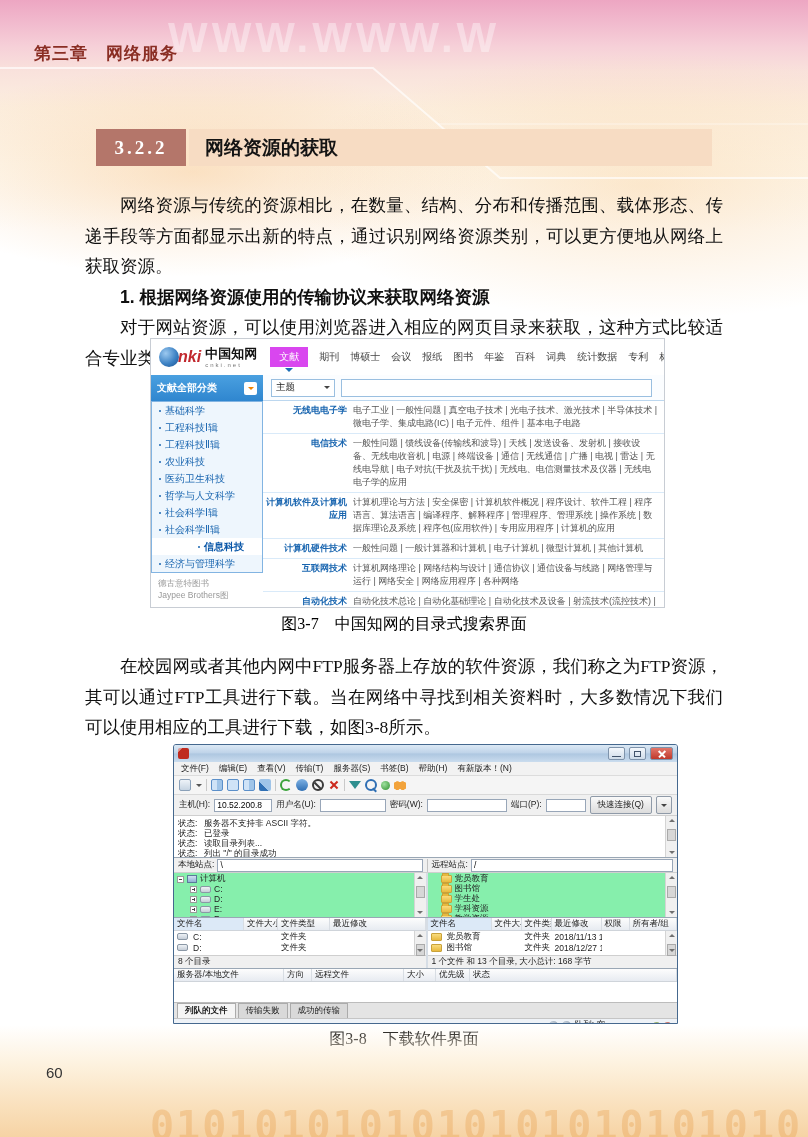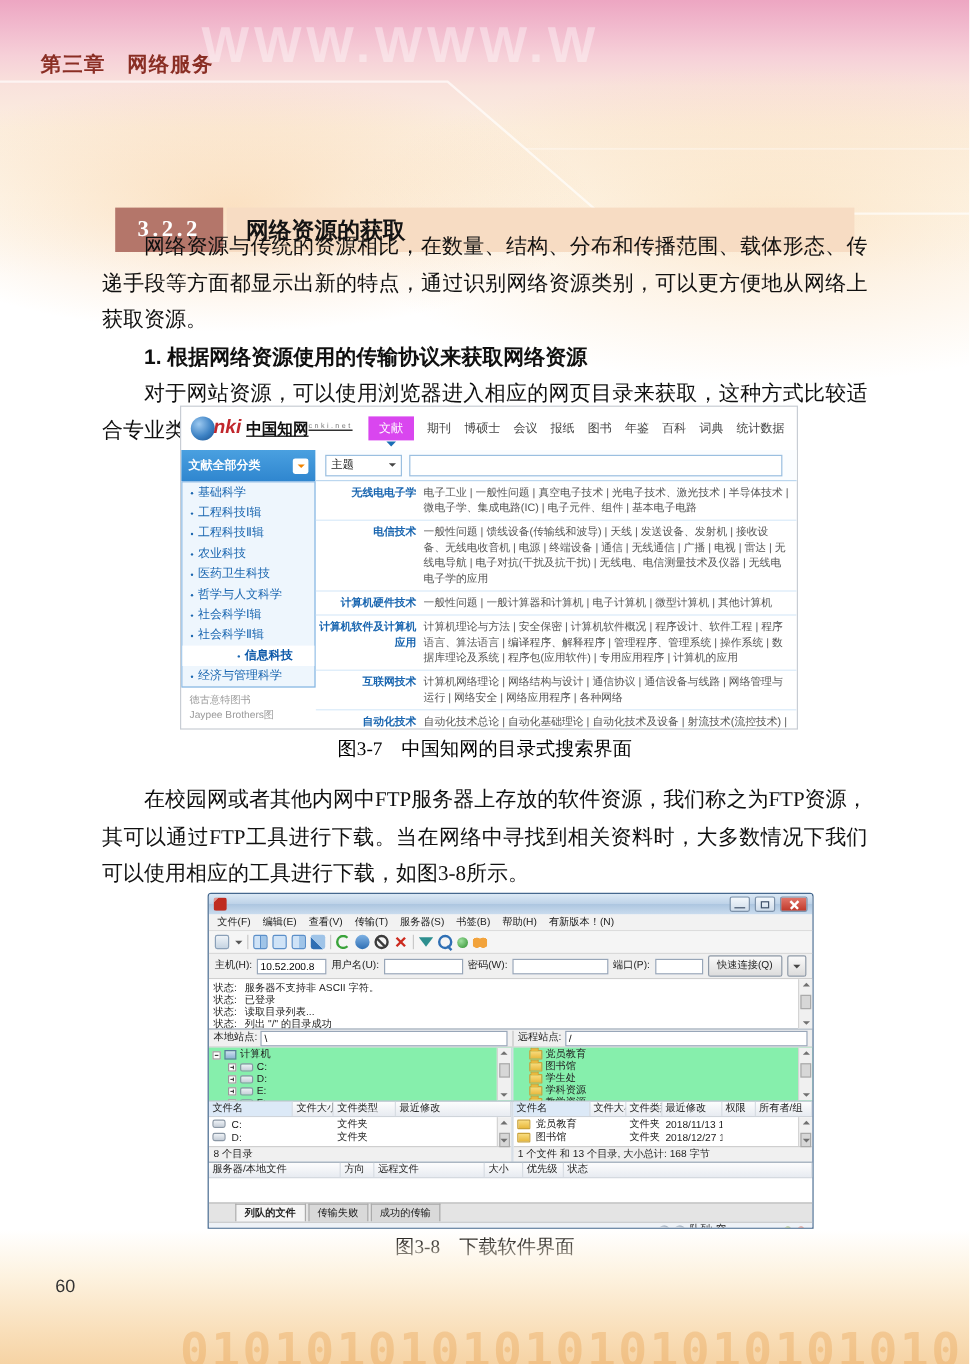--- a/index.html
+++ b/index.html
@@ -20,21 +20,21 @@
 
   
   .footer-band{position:absolute;bottom:0;left:0;width:808px;height:112px;overflow:hidden;
     background:linear-gradient(180deg,rgba(255,255,255,0) 0%,#fdf2df 35%,#f9dfba 75%,#f6d3a4 100%);}
   .footer-digits{position:absolute;bottom:-12px;left:150px;font-family:"DejaVu Sans Mono",monospace;
     font-weight:bold;font-size:40px;letter-spacing:2px;color:rgba(230,148,60,.30);white-space:nowrap;}
   .page-number{position:absolute;top:1064px;left:46px;font-family:"Liberation Sans",sans-serif;
     font-size:15px;color:#333;}
 
   
-  .section-heading{position:absolute;top:129px;left:96px;width:616px;height:37px;display:flex;margin-top:44px;}
+  .section-heading{position:absolute;top:129px;left:96px;width:616px;height:37px;display:flex;}
   .section-number{width:90px;background:#b4766a;color:#fff;font-weight:bold;font-size:19px;
     letter-spacing:3px;display:flex;align-items:center;justify-content:center;}
   .section-bar{flex:1;margin-left:3px;background:#f7dcc3;display:flex;align-items:center;
     padding-left:16px;font-family:"Liberation Sans",sans-serif;font-weight:bold;font-size:19px;color:#141414;}
 
   
   .bodyblock{position:absolute;left:85px;width:638px;font-size:17.5px;line-height:30.5px;
     color:#101010;text-align:justify;}
   .bodyblock p{margin:0;text-indent:2em;}
   .bodyblock .subhead{font-family:"Liberation Sans",sans-serif;font-weight:bold;text-indent:2em;}
@@ -43,21 +43,21 @@
   #cap37{top:614px;} #cap38{top:1029px;}
 
   
   .cnki{position:absolute;top:338px;left:150px;width:515px;height:270px;background:#fff;
     border:1px solid #c8cdd4;font-family:"Liberation Sans","DejaVu Sans",sans-serif;box-sizing:border-box;overflow:hidden;}
   .cnki-top{height:36px;display:flex;align-items:center;padding:0 8px;gap:13px;}
   .cnki-logo{display:flex;align-items:center;gap:4px;flex:none;}
   .globe{width:20px;height:20px;border-radius:50%;
     background:radial-gradient(circle at 34% 32%,#9cc9f0,#3d82c4 55%,#174e8c);}
   .nki{color:#c1272d;font-weight:bold;font-style:italic;font-size:16px;margin-left:-5px;}
-  .logo-cn{display:flex;flex-direction:row;line-height:1;text-decoration:underline;}
+  .logo-cn{display:flex;flex-direction:column;line-height:1;}
   .logo-cn .cn{font-family:"Liberation Serif",serif;font-weight:bold;font-size:13px;color:#111;}
   .logo-cn .net{font-size:6px;letter-spacing:2px;color:#777;margin-top:2px;}
   .cnki-nav{display:flex;align-items:center;gap:11px;font-size:10px;color:#444;white-space:nowrap;}
   .cnki-nav .nav-item{cursor:pointer;}
   .cnki-nav .sel{background:#d946ef;color:#fff;padding:3px 9px;position:relative;}
   .cnki-nav .sel::after{content:"";position:absolute;left:50%;bottom:-5px;margin-left:-4px;
     border:4px solid transparent;border-top-color:#1b6eb5;border-bottom:0;}
   .cnki-bar{height:26px;display:flex;}
   .classify{width:112px;flex:none;background:linear-gradient(#4aa0e0,#2f86cf);color:#fff;
     font-weight:bold;font-size:10px;display:flex;align-items:center;justify-content:space-between;padding:0 6px;box-sizing:border-box;}
@@ -179,21 +179,21 @@
   .wB1{width:64px;} .wB2{width:30px;} .wB3{width:30px;} .wB4{width:50px;} .wB5{width:28px;} .wB6{flex:1;}
   .pstatus{height:12px;flex:none;background:#f0f0f0;border-top:1px solid #cfcfcf;display:flex;align-items:center;padding:0 4px;white-space:nowrap;overflow:hidden;}
   .fz-queuehdr{height:12px;flex:none;display:flex;background:linear-gradient(#fdfdfd,#e7ebf1);
     border-top:1px solid #9aa7b5;border-bottom:1px solid #cfd4da;}
   .fz-queuehdr span{border-right:1px solid #d8dde3;padding:0 3px;box-sizing:border-box;white-space:nowrap;cursor:pointer;}
   .wQ1{width:110px;} .wQ2{width:28px;} .wQ3{width:92px;} .wQ4{width:32px;} .wQ5{width:34px;} .wQ6{flex:1;}
   .fz-queuebody{height:20px;flex:none;background:#fff;}
   .fz-tabs{height:14px;flex:none;display:flex;align-items:flex-end;gap:2px;background:#e4e4e4;
     border-top:1px solid #bcbcbc;padding:1px 0 0 3px;}
   .fztab{padding:1px 7px;background:#d9d9d9;border:1px solid #ababab;border-bottom:none;font-size:8.5px;cursor:pointer;}
-  .fztab.active{background:#f5f5f5;font-weight:bold;margin-left:19px;}
+  .fztab.active{background:#f5f5f5;font-weight:bold;}
   .fz-status{flex:1;background:#eef2f7;border-top:1px solid #c5c5c5;display:flex;align-items:center;padding:0 6px;gap:4px;}
   .sico{width:9px;height:9px;border-radius:50%;background:radial-gradient(circle at 35% 35%,#cfd8e2,#7d8da0);flex:none;cursor:pointer;}
   .dot{width:7px;height:7px;border-radius:50%;flex:none;}
   .dot.g{background:radial-gradient(circle at 35% 35%,#b9cf8e,#5f7a34);}
   .dot.r{background:radial-gradient(circle at 35% 35%,#e09a90,#a33428);}
 </style>
 </head>
 <body>
 
 <div class="sheet">
@@ -310,26 +310,26 @@
       <div class="cnki-main">
         <div class="cnki-row">
           <span class="cat">无线电电子学</span>
           <span class="items">电子工业 | 一般性问题 | 真空电子技术 | 光电子技术、激光技术 | 半导体技术 | 微电子学、集成电路(IC) | 电子元件、组件 | 基本电子电路</span>
         </div>
         <div class="cnki-row">
           <span class="cat">电信技术</span>
           <span class="items">一般性问题 | 馈线设备(传输线和波导) | 天线 | 发送设备、发射机 | 接收设备、无线电收音机 | 电源 | 终端设备 | 通信 | 无线通信 | 广播 | 电视 | 雷达 | 无线电导航 | 电子对抗(干扰及抗干扰) | 无线电、电信测量技术及仪器 | 无线电电子学的应用</span>
         </div>
         <div class="cnki-row">
+          <span class="cat">计算机软件及计算机应用</span>
+          <span class="items">计算机理论与方法 | 安全保密 | 计算机软件概况 | 程序设计、软件工程 | 程序语言、算法语言 | 编译程序、解释程序 | 管理程序、管理系统 | 操作系统 | 数据库理论及系统 | 程序包(应用软件) | 专用应用程序 | 计算机的应用</span>
+        </div>
+        <div class="cnki-row">
           <span class="cat">计算机硬件技术</span>
           <span class="items">一般性问题 | 一般计算器和计算机 | 电子计算机 | 微型计算机 | 其他计算机</span>
-        </div>
-        <div class="cnki-row">
-          <span class="cat">计算机软件及计算机应用</span>
-          <span class="items">计算机理论与方法 | 安全保密 | 计算机软件概况 | 程序设计、软件工程 | 程序语言、算法语言 | 编译程序、解释程序 | 管理程序、管理系统 | 操作系统 | 数据库理论及系统 | 程序包(应用软件) | 专用应用程序 | 计算机的应用</span>
         </div>
         <div class="cnki-row">
           <span class="cat">互联网技术</span>
           <span class="items">计算机网络理论 | 网络结构与设计 | 通信协议 | 通信设备与线路 | 网络管理与运行 | 网络安全 | 网络应用程序 | 各种网络</span>
         </div>
         <div class="cnki-row">
           <span class="cat">自动化技术</span>
           <span class="items">自动化技术总论 | 自动化基础理论 | 自动化技术及设备 | 射流技术(流控技术) | 遥感技术 | 远动技术</span>
         </div>
 

